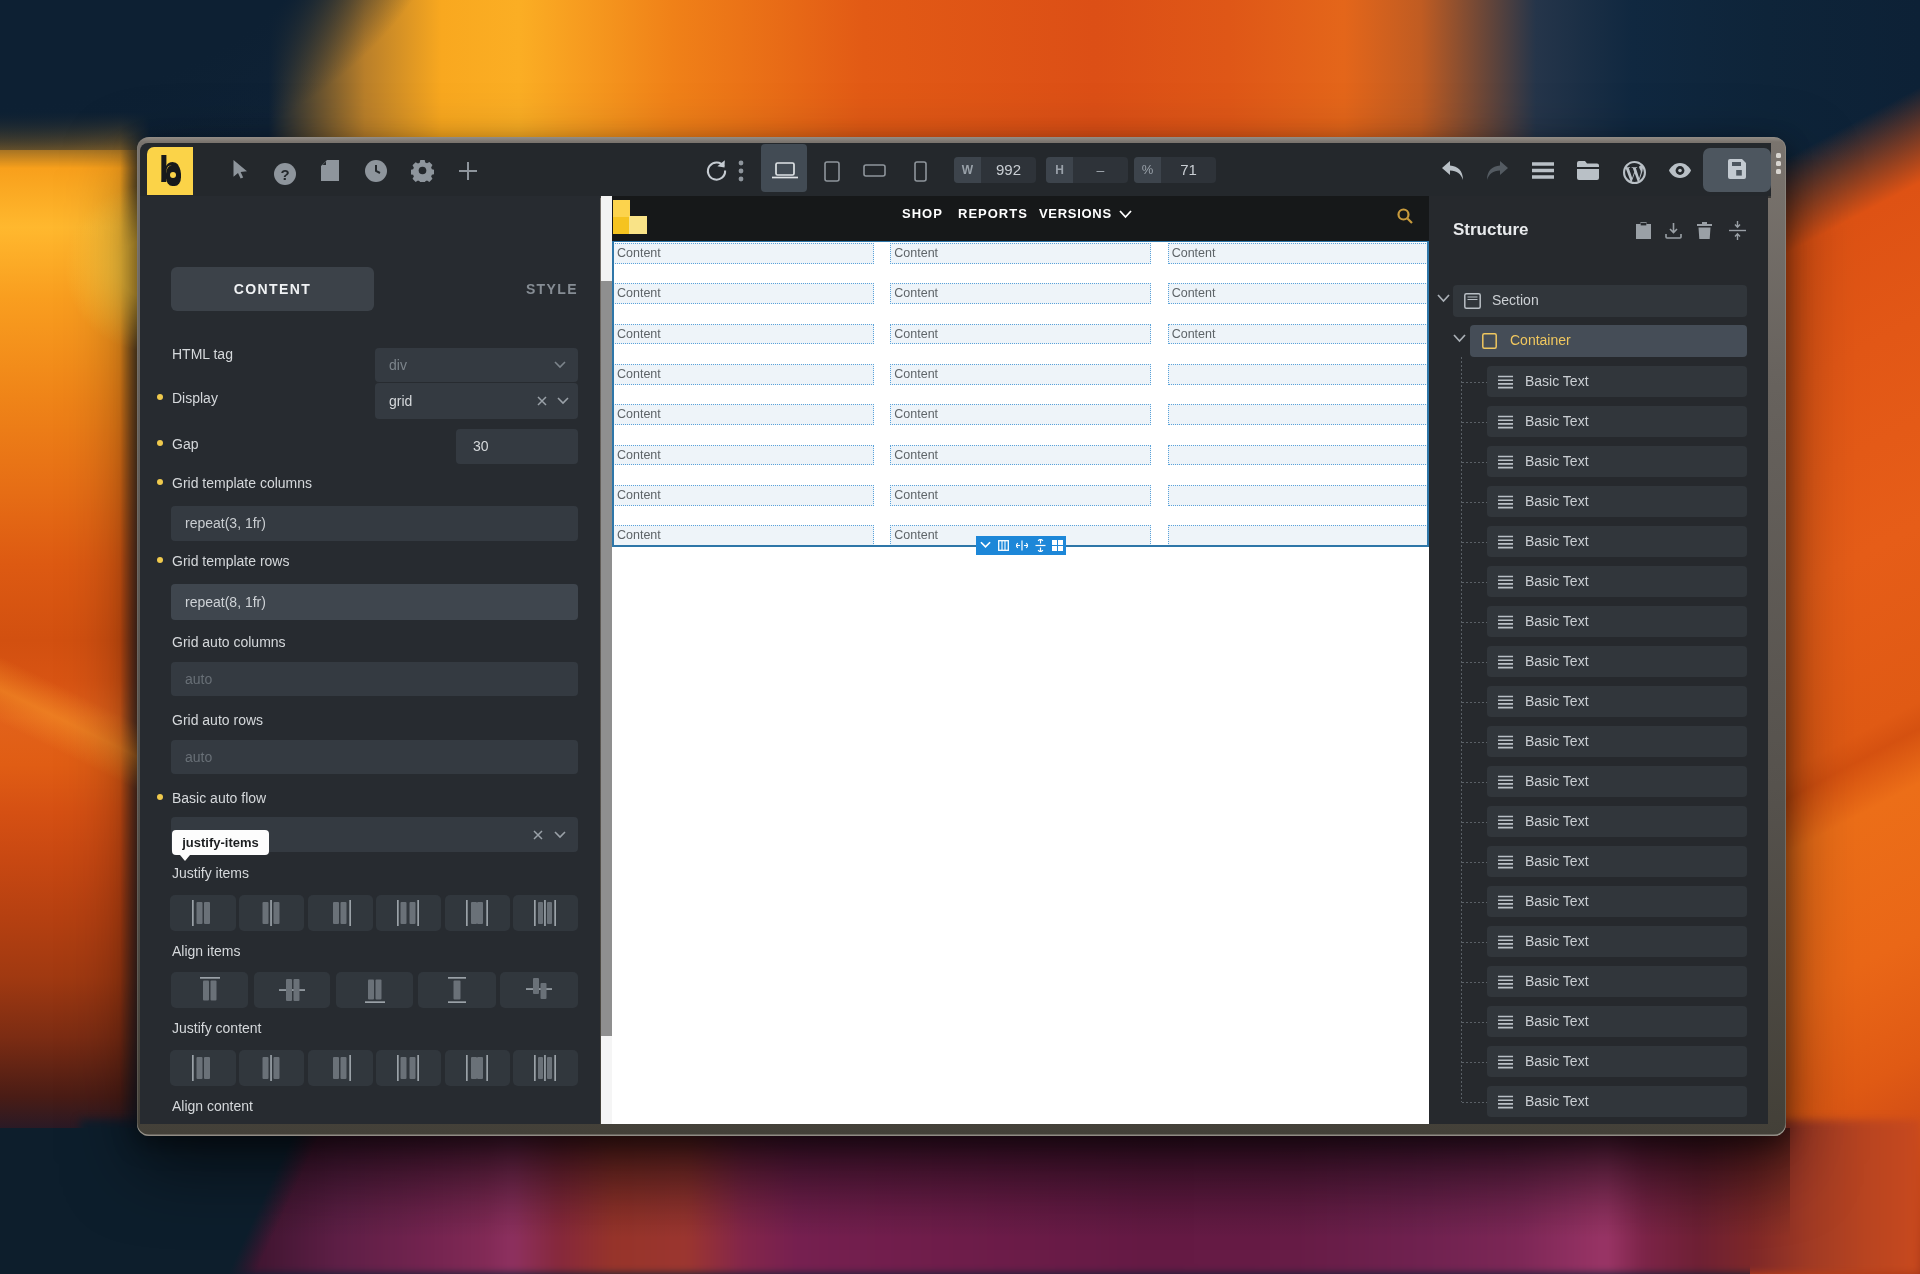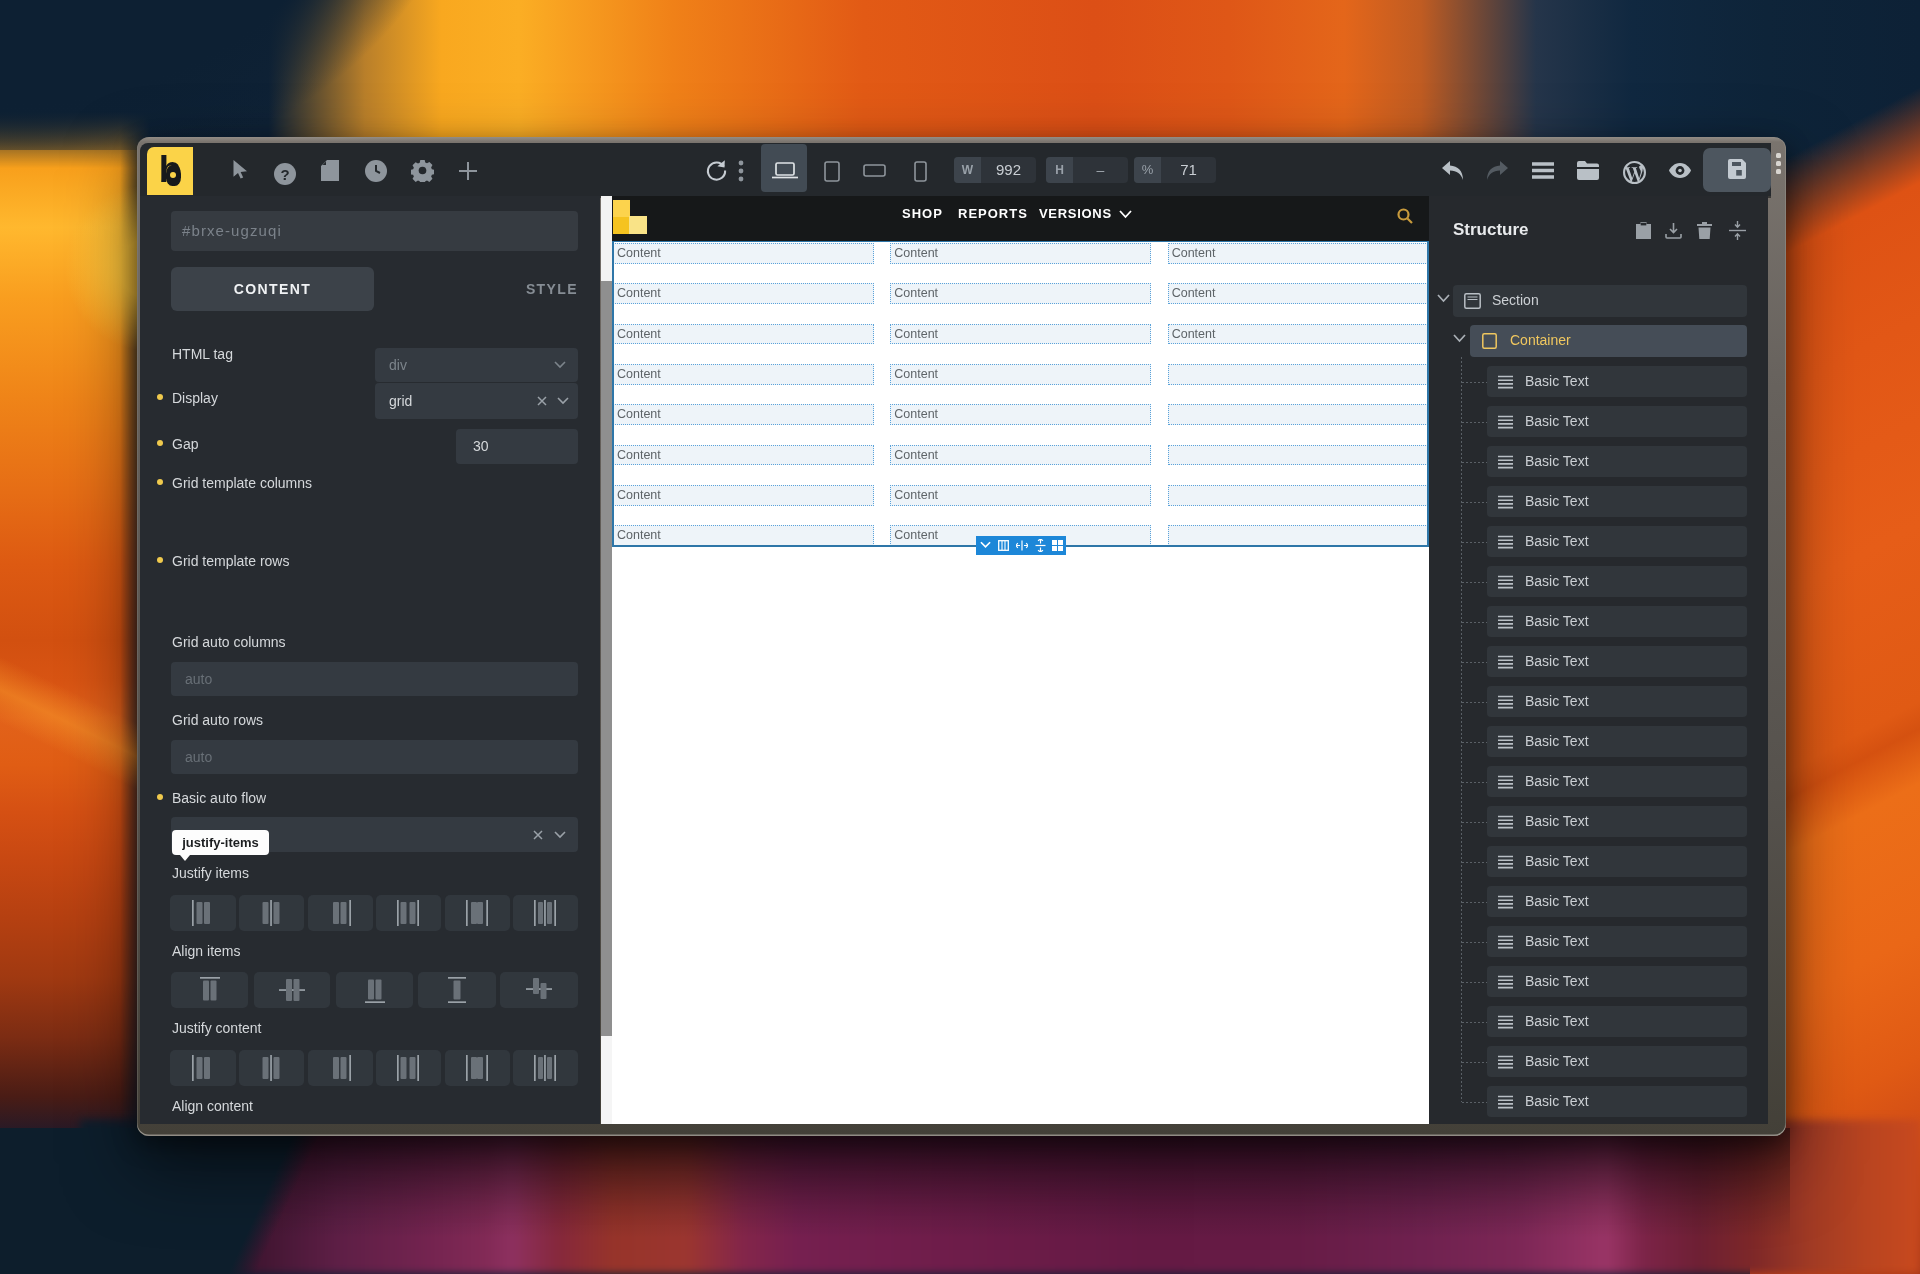--- a/index.html
+++ b/index.html
@@ -153,21 +153,20 @@
         <circle cx="11" cy="7.5" r="1.8" fill="#b9c0c6"></circle>
       </svg>
     <div class="abs" style="left:1563px;top:5px;width:68px;height:44px;background:#4d565f;border-radius:7px;"></div>
     <svg class="abs" style="left:1588px;top:16px" width="18" height="20" viewBox="0 0 18 20">
         <path fill="#c3cad1" d="M0 2 Q0 0 2 0 H14 L18 4 V18 Q18 20 16 20 H2 Q0 20 0 18 Z"></path>
         <rect x="4" y="3" width="9" height="4" fill="#4d565f"></rect>
         <rect x="8.2" y="11" width="5.6" height="5.6" fill="#4d565f"></rect>
       </svg>
   </div>
   <div id="lpanel">
-    <div class="abs inp" style="left:31px;top:15px;width:407px;height:40px;background:#363b41;color:#7b828a;font-size:15px;letter-spacing:1.1px;line-height:40px;padding-left:11px;">#brxe-ugzuqi</div>
     <div class="abs" style="left:31px;top:71px;width:203px;height:44px;background:#3c4249;border-radius:6px;color:#f0f2f4;font-weight:bold;font-size:14px;letter-spacing:1.4px;text-align:center;line-height:44px;">CONTENT</div>
     <div class="abs" style="left:234px;top:71px;width:204px;height:44px;color:#868d94;font-weight:bold;font-size:14px;letter-spacing:1.4px;text-align:right;line-height:44px;">STYLE</div>
 
     <div class="abs lbl" style="left:32px;top:150px;">HTML tag</div>
     <div class="abs inp" style="left:235px;top:142px;width:203px;height:34px;line-height:34px;padding-left:14px;margin-top:10px;">div
       <svg class="abs" style="right:12px;top:13px" width="12" height="8" viewBox="0 0 12 8">
           <path d="M1 1 L6 6 L11 1" stroke="#7c848b" stroke-width="1.6" fill="none"></path>
         </svg>
     </div>
 
@@ -181,23 +180,25 @@
           <path d="M1 1 L6 6 L11 1" stroke="#9aa1a8" stroke-width="1.6" fill="none"></path>
         </svg>
     </div>
 
     <span class="dot" style="left:17px;top:244px;"></span>
     <div class="abs lbl" style="left:32px;top:240px;">Gap</div>
     <div class="abs inp" style="left:316px;top:233px;width:122px;height:35px;line-height:35px;padding-left:17px;color:#d5d8db;">30</div>
 
     <span class="dot" style="left:17px;top:283px;"></span>
     <div class="abs lbl" style="left:32px;top:279px;">Grid template columns</div>
+    <div class="abs inp" style="left:31px;top:310px;width:407px;height:35px;line-height:35px;padding-left:14px;color:#c9cdd1;">repeat(3, 1fr)</div>
 
     <span class="dot" style="left:17px;top:361px;"></span>
     <div class="abs lbl" style="left:32px;top:357px;">Grid template rows</div>
+    <div class="abs inp" style="left:31px;top:388px;width:407px;height:36px;background:#3f464e;line-height:36px;padding-left:14px;color:#ced2d6;">repeat(8, 1fr)</div>
 
     <div class="abs lbl" style="left:32px;top:438px;">Grid auto columns</div>
     <div class="abs inp" style="left:31px;top:466px;width:407px;height:34px;line-height:34px;padding-left:14px;color:#686f76;">auto</div>
 
     <div class="abs lbl" style="left:32px;top:516px;">Grid auto rows</div>
     <div class="abs inp" style="left:31px;top:544px;width:407px;height:34px;line-height:34px;padding-left:14px;color:#686f76;">auto</div>
 
     <span class="dot" style="left:17px;top:598px;"></span>
     <div class="abs lbl" style="left:32px;top:594px;">Basic auto flow</div>
     <div class="abs inp" style="left:31px;top:621px;width:407px;height:35px;">

